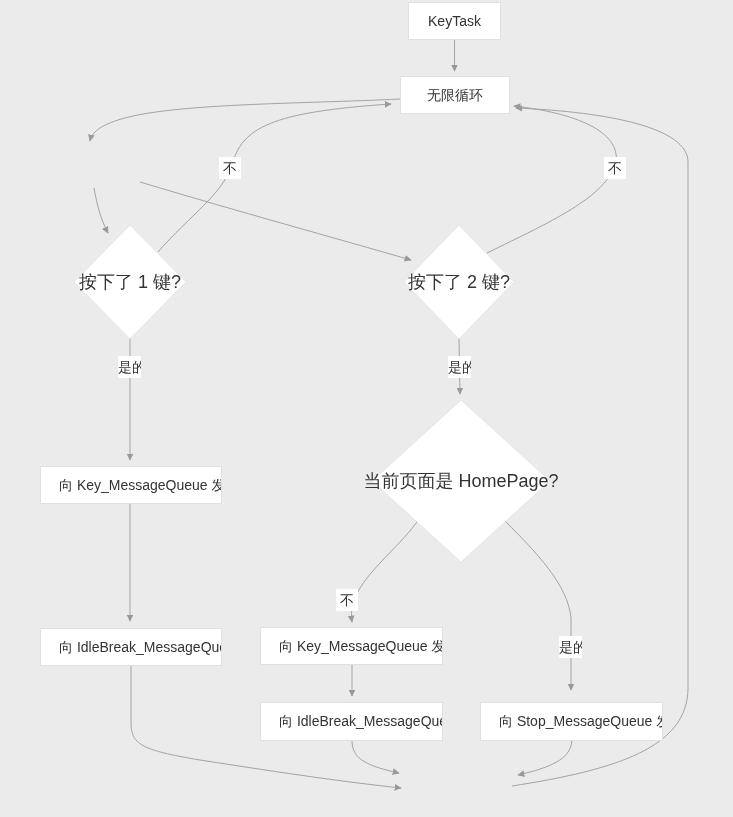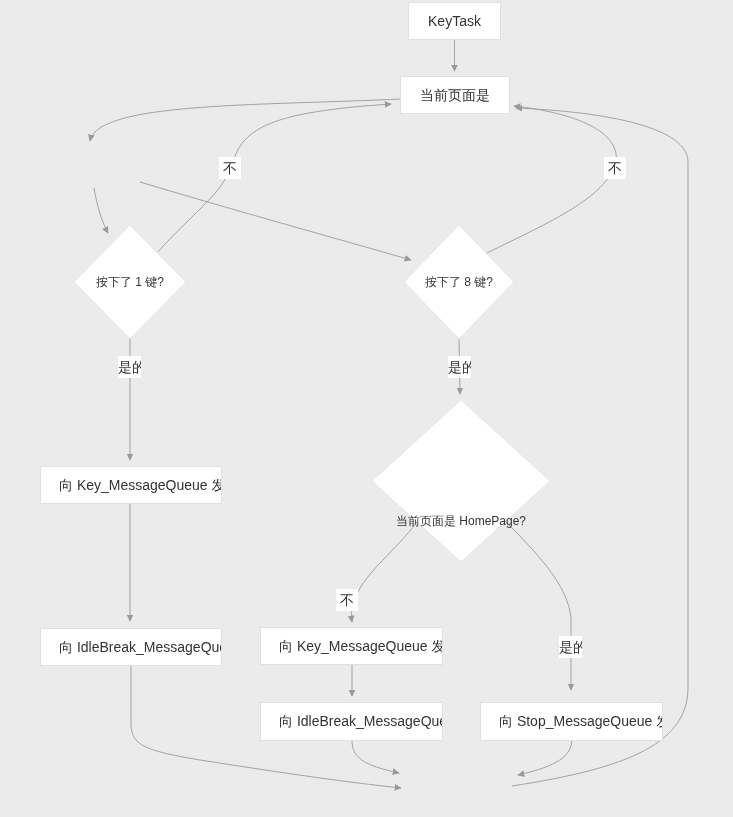--- a/index.html
+++ b/index.html
@@ -21,21 +21,21 @@
     box-sizing:border-box;
     font-size:14px;
     color:#333333;
     text-align:center;
     overflow:hidden;
     white-space:nowrap;
   }
   .node.clip { text-align:left; padding-left:18px; }
   .diamond-label {
     position:absolute;
-    font-size:12px;
+    font-size:18px;
     color:#333333;
     text-align:center;
     line-height:20px;
   }
   .edge-label {
     position:absolute;
     background:#ffffff;
     font-size:14px;
     color:#333333;
     line-height:22px;
@@ -74,37 +74,37 @@
     <path class="edge" marker-end="url(#arrow)" d="M572 740 C571 756 558 766 518 775"></path>
     <path class="edge" marker-end="url(#arrow)" d="M512 786 C615 770 688 748 688 688 L688 162 C688 128 610 112 516 108"></path>
 
     <polygon class="diamond" points="130,225 186,282 130,339 74,282"></polygon>
     <polygon class="diamond" points="459,225 514,282 459,339 404,282"></polygon>
     <polygon class="diamond" points="461,400 550,481 461,562 372,481"></polygon>
   </svg>
 
   <div class="node" style="left:408px; top:2px; width:93px; height:38px; line-height:36px;">KeyTask</div>
 
-  <div class="node" style="left:400px; top:76px; width:110px; height:38px; line-height:36px;">当前页面是</div>
+  <div class="node" style="left:400px; top:76px; width:110px; height:38px; line-height:36px;">无限循环</div>
 
 
   <div class="node clip" style="left:40px; top:466px; width:182px; height:38px; line-height:36px;">向 Key_MessageQueue 发送</div>
 
   <div class="node clip" style="left:40px; top:628px; width:182px; height:38px; line-height:36px;">向 IdleBreak_MessageQueue</div>
 
   <div class="node clip" style="left:260px; top:627px; width:183px; height:38px; line-height:36px;">向 Key_MessageQueue 发送</div>
 
   <div class="node clip" style="left:260px; top:702px; width:183px; height:39px; line-height:37px;">向 IdleBreak_MessageQueue</div>
 
   <div class="node clip" style="left:480px; top:702px; width:183px; height:39px; line-height:37px;">向 Stop_MessageQueue 发</div>
 
 
   <div class="diamond-label" style="left:50px; top:272px; width:160px;">按下了 1 键?</div>
-  <div class="diamond-label" style="left:379px; top:272px; width:160px;">按下了 8 键?</div>
-  <div class="diamond-label" style="left:361px; top:471px; width:200px;margin-top:40px;">当前页面是 HomePage?</div>
+  <div class="diamond-label" style="left:379px; top:272px; width:160px;">按下了 2 键?</div>
+  <div class="diamond-label" style="left:361px; top:471px; width:200px;">当前页面是 HomePage?</div>
 
   <span class="edge-label" style="left:219px; top:157px; width:22px;">不</span>
   <span class="edge-label" style="left:604px; top:157px; width:22px;">不</span>
   <span class="edge-label" style="left:118px; top:356px; width:23px; text-align:left;">是的</span>
   <span class="edge-label" style="left:448px; top:356px; width:23px; text-align:left;">是的</span>
   <span class="edge-label" style="left:336px; top:589px; width:22px;">不</span>
   <span class="edge-label" style="left:559px; top:636px; width:23px; text-align:left;">是的</span>
 
 </div>
 

